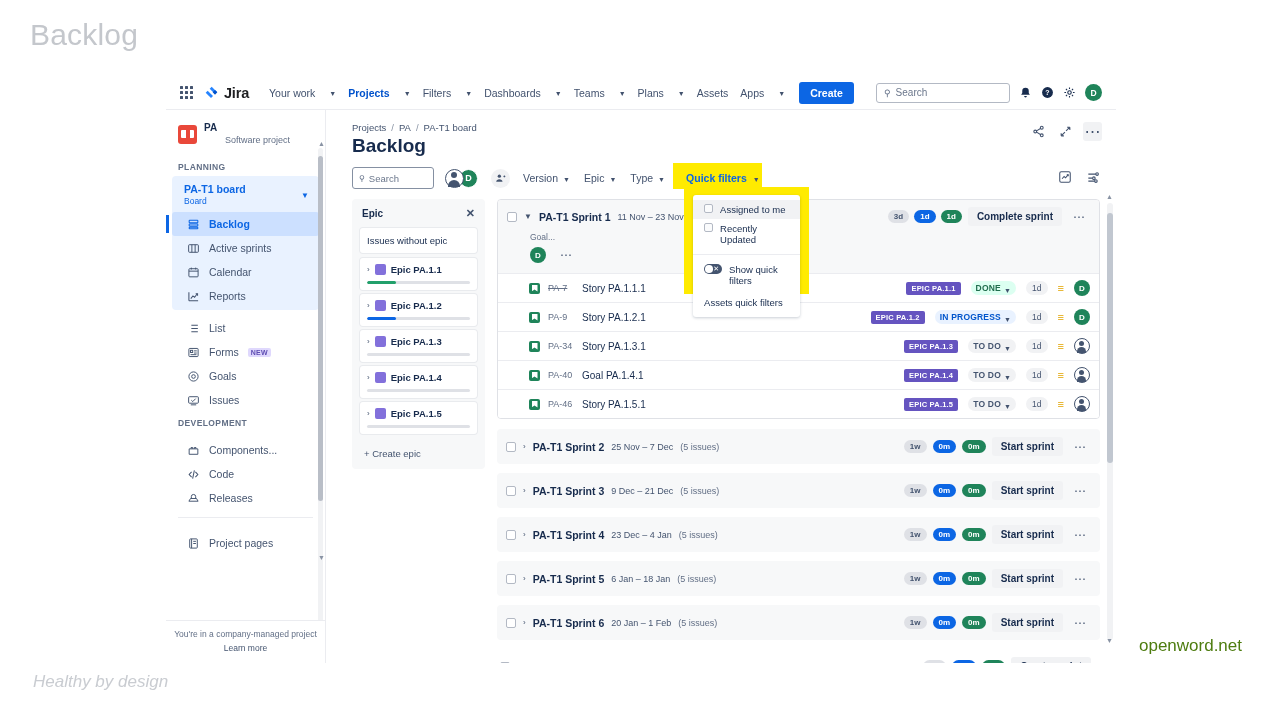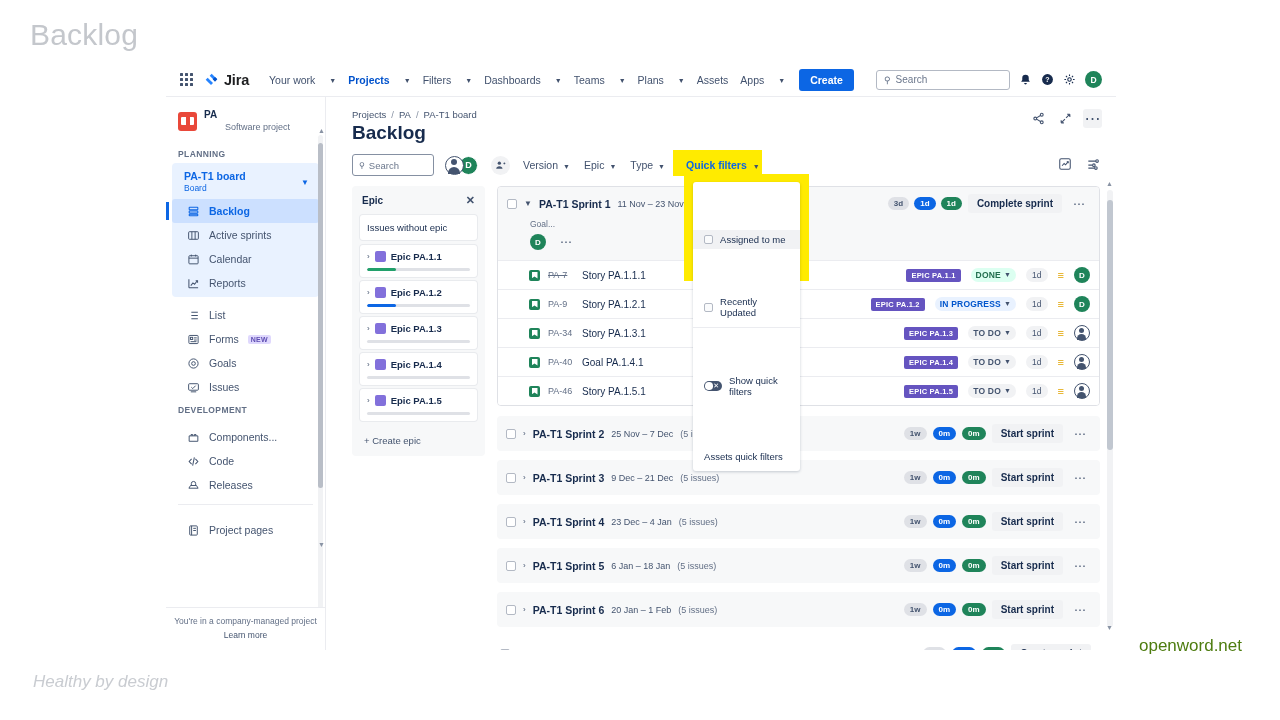--- a/index.html
+++ b/index.html
@@ -19,21 +19,21 @@
     position:absolute; left:33px; top:672px;
     font-size:17px; color:#c9ccd1; font-style:italic;
   }
   .page-footer-right {
     position:absolute; right:38px; top:636px;
     font-size:17px; color:#4d7c0f;
   }
 
   
   .app {
-    position:absolute; left:166px; top:63px; width:950px; height:587px;
+    position:absolute; left:166px; top:76px; width:950px; height:587px;
     background:#ffffff; overflow:hidden;
   }
 
   
   .topnav {
     height:34px; border-bottom:1px solid #ebecf0; background:#fff;
     display:flex; align-items:center; padding:0 10px; position:relative;
   }
   .grid-icon { width:14px; height:14px; display:grid; grid-template-columns:repeat(3,3px);
     grid-template-rows:repeat(3,3px); gap:2px; margin-right:10px; margin-left:4px; cursor:pointer;}
@@ -146,21 +146,21 @@
     position:absolute; left:-7px; top:-6px; width:89px; height:26px;
     background:#ffeb00; z-index:1;
   }
   .qf-highlight2 {
     position:absolute; left:4px; top:18px; width:125px; height:107px; background:#ffeb00; z-index:1;
   }
   .qf-menu {
     position:absolute; left:13px; top:26px; width:107px; background:#fff;
     box-shadow:0 1px 3px rgba(9,30,66,0.22); border-radius:3px; padding:5px 0; z-index:5;
   }
-  .qf-opt { display:flex; align-items:center; gap:7px; padding:4px 11px; font-size:9.5px; color:#172b4d; cursor:pointer;margin-top:43px;}
+  .qf-opt { display:flex; gap:7px; padding:4px 11px; font-size:9.5px; color:#172b4d; cursor:pointer;}
   .qf-opt.hl { background:#f1f2f4;}
   .qf-cb { width:9px; height:9px; border:1px solid #b3b9c4; border-radius:2px; background:#fafbfc; flex:none;}
   .qf-sep { height:1px; background:#ebecf0; margin:5px 0;}
   .qf-toggle { width:18px; height:10px; border-radius:6px; background:#44546f; position:relative; flex:none;}
   .qf-toggle::before { content:""; position:absolute; left:1.2px; top:1.2px; width:7.6px; height:7.6px; border-radius:50%; background:#fff;}
   .qf-toggle span.x { position:absolute; right:3px; top:0px; color:#fff; font-size:7px; line-height:10px;}
   .tb-right { position:absolute; right:14px; top:10px; display:flex; gap:9px;}
 
   
   .board { display:flex; padding:0 0 0 26px; height:445px; position:relative;}
@@ -212,21 +212,21 @@
   .iss-type { width:11px; height:11px; border-radius:2px; background:#1f845a; position:relative; flex:none; margin-left:22px;}
   .iss-type::after{content:"";position:absolute;left:2.5px;right:2.5px;top:2px;bottom:2px;
       background:#fff; clip-path:polygon(0 0,100% 0,100% 100%,50% 70%,0 100%);}
   .iss-key { font-size:9px; color:#626f86; min-width:26px;}
   .iss-key.done { text-decoration:line-through;}
   .iss-sum { font-size:10px; color:#172b4d;}
   .iss-epic { font-size:7.5px; font-weight:700; color:#fff; background:#6554c0; border-radius:2px; padding:2px 5px; letter-spacing:0.2px;}
   .iss-right { margin-left:auto; display:flex; align-items:center; gap:10px;}
   .status {
     font-size:8.5px; font-weight:700; letter-spacing:0.2px; padding:2px 5px; border-radius:7px;
-    display:flex; align-items:flex-start; gap:3px; cursor:pointer;
+    display:flex; align-items:flex-end; gap:3px; cursor:pointer;
   }
   .status.done { background:#dcfff1; color:#216e4e;}
   .status.prog { background:#e9f2ff; color:#0055cc;}
   .status.todo { background:#f1f2f4; color:#44546f;}
   .est { font-size:8.5px; color:#44546f; background:#f1f2f4; border-radius:8px; padding:2px 6px;}
   .prio { color:#e2a400; font-size:11px; line-height:9px; font-weight:700;}
   .iss-av { width:16px; height:16px; border-radius:50%; background:#1f845a; color:#fff; font-size:8px;
             display:flex; align-items:center; justify-content:center; font-weight:600; flex:none;}
   .iss-av.empty { background:#fff; border:1.6px solid #44546f; position:relative;}
   .iss-av.empty::before{content:"";position:absolute;left:3.8px;top:1.8px;width:5.6px;height:5.6px;border-radius:50%;background:#44546f;}

